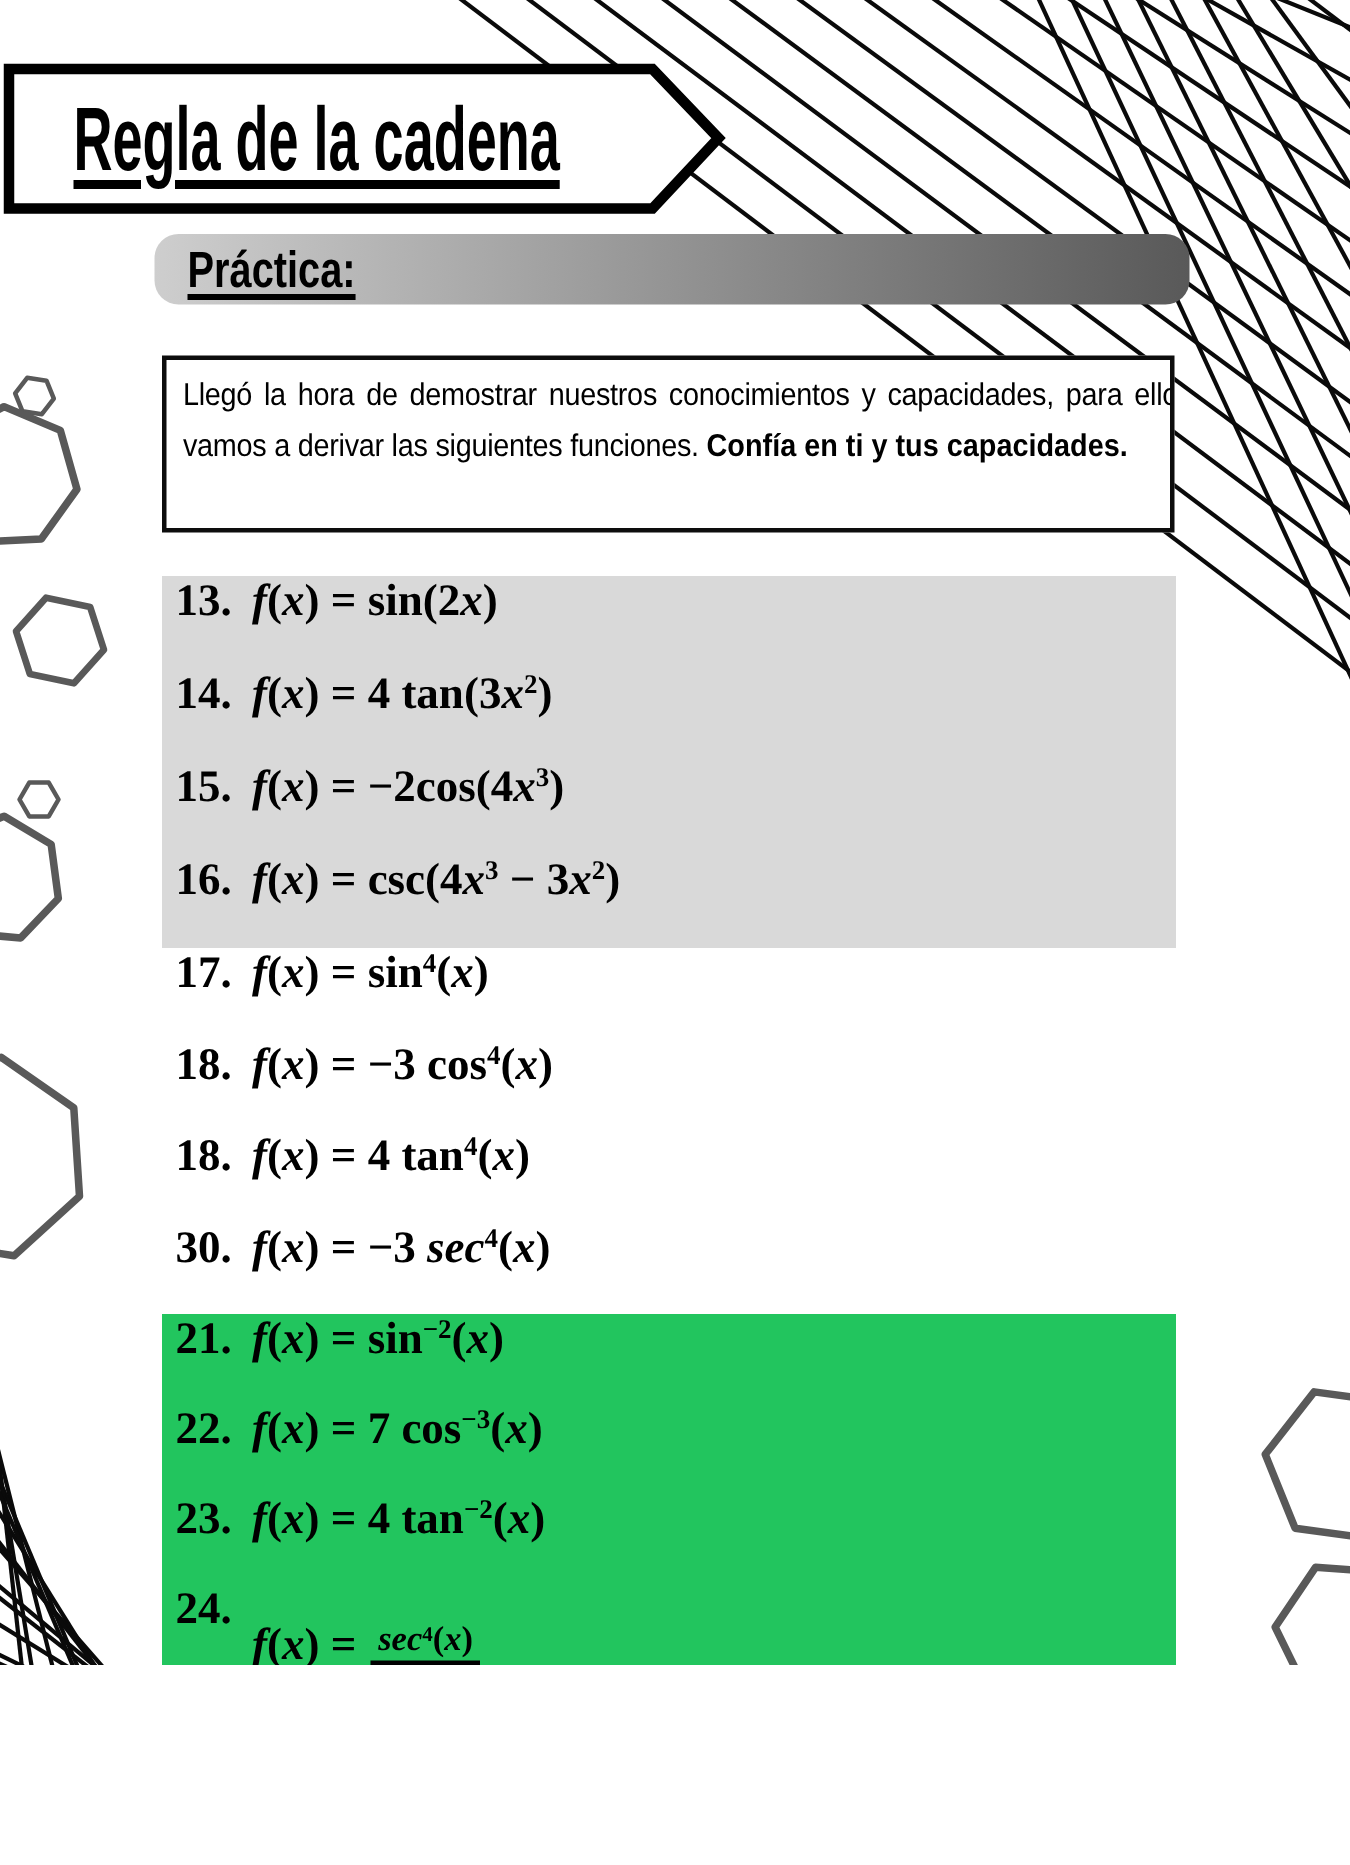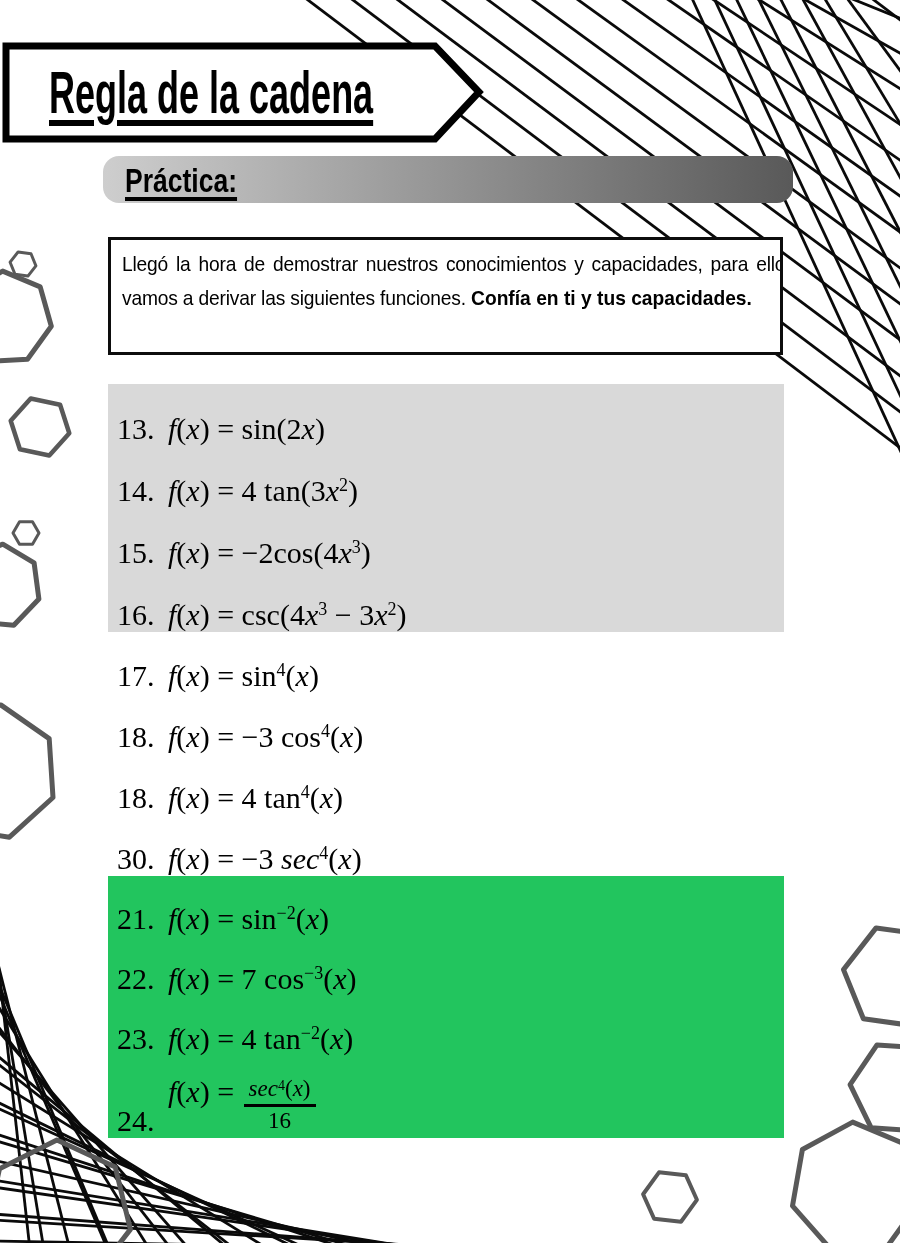--- a/index.html
+++ b/index.html
@@ -1,18 +1,18 @@
 <!DOCTYPE html>
 <html><head>
 <meta charset="utf-8">
 <style>
   html,body{margin:0;padding:0;}
   .page{
     position:relative;
-    width:900px;height:1243px;
+    width:900px;height:1110px;
     background:#ffffff;
     overflow:hidden;
     font-family:"Liberation Sans",sans-serif;
     color:#000;
   }
   
   #deco-layer{
     position:absolute;left:0;top:0;width:900px;height:1243px;
     z-index:0;
   }
@@ -50,22 +50,22 @@
   }
   .instr-inner b{letter-spacing:0;}
   
   .problems{
     position:absolute;left:108px;top:384px;width:676px;z-index:1;
     font-family:"Liberation Serif","DejaVu Serif",serif;
   }
   .zone{width:100%;}
   .zone.shaded{background:#d9d9d9;}
   .prob-row{
-    display:flex;align-items:flex-end;height:62px;padding-left:9px;box-sizing:border-box;
-    font-weight:normal;font-size:30px;
+    display:flex;align-items:flex-start;height:62px;padding-left:9px;box-sizing:border-box;
+    font-weight:bold;font-size:30px;
   }
   .zone.z2 .prob-row{height:61px;}
   .zone.z3 .prob-row{height:60px;}
   .zone.z3 .prob-row.tall{height:82px;}
   .prob-num{display:inline-block;width:51px;flex:0 0 51px;}
   .prob-eq i{font-style:italic;}
   .prob-eq sup{font-size:18px;vertical-align:10px;line-height:0;letter-spacing:0;}
   .frac{
     display:inline-flex;flex-direction:column;align-items:center;
     vertical-align:middle;margin-left:2px;transform:translateY(-4px);

